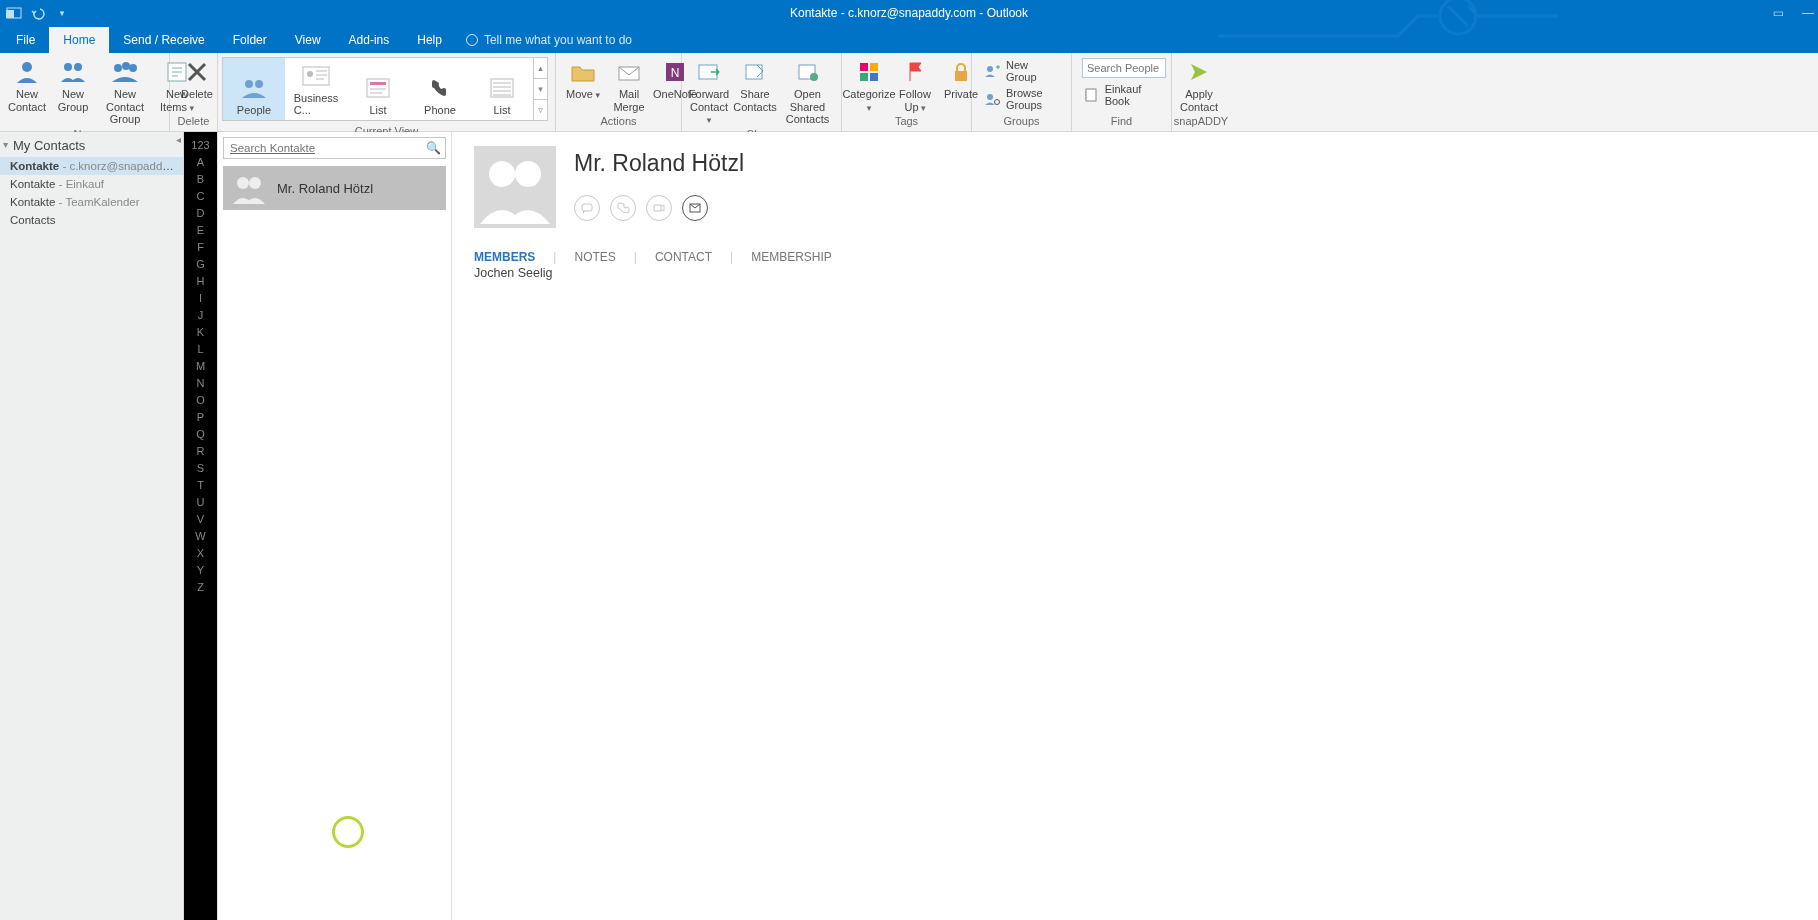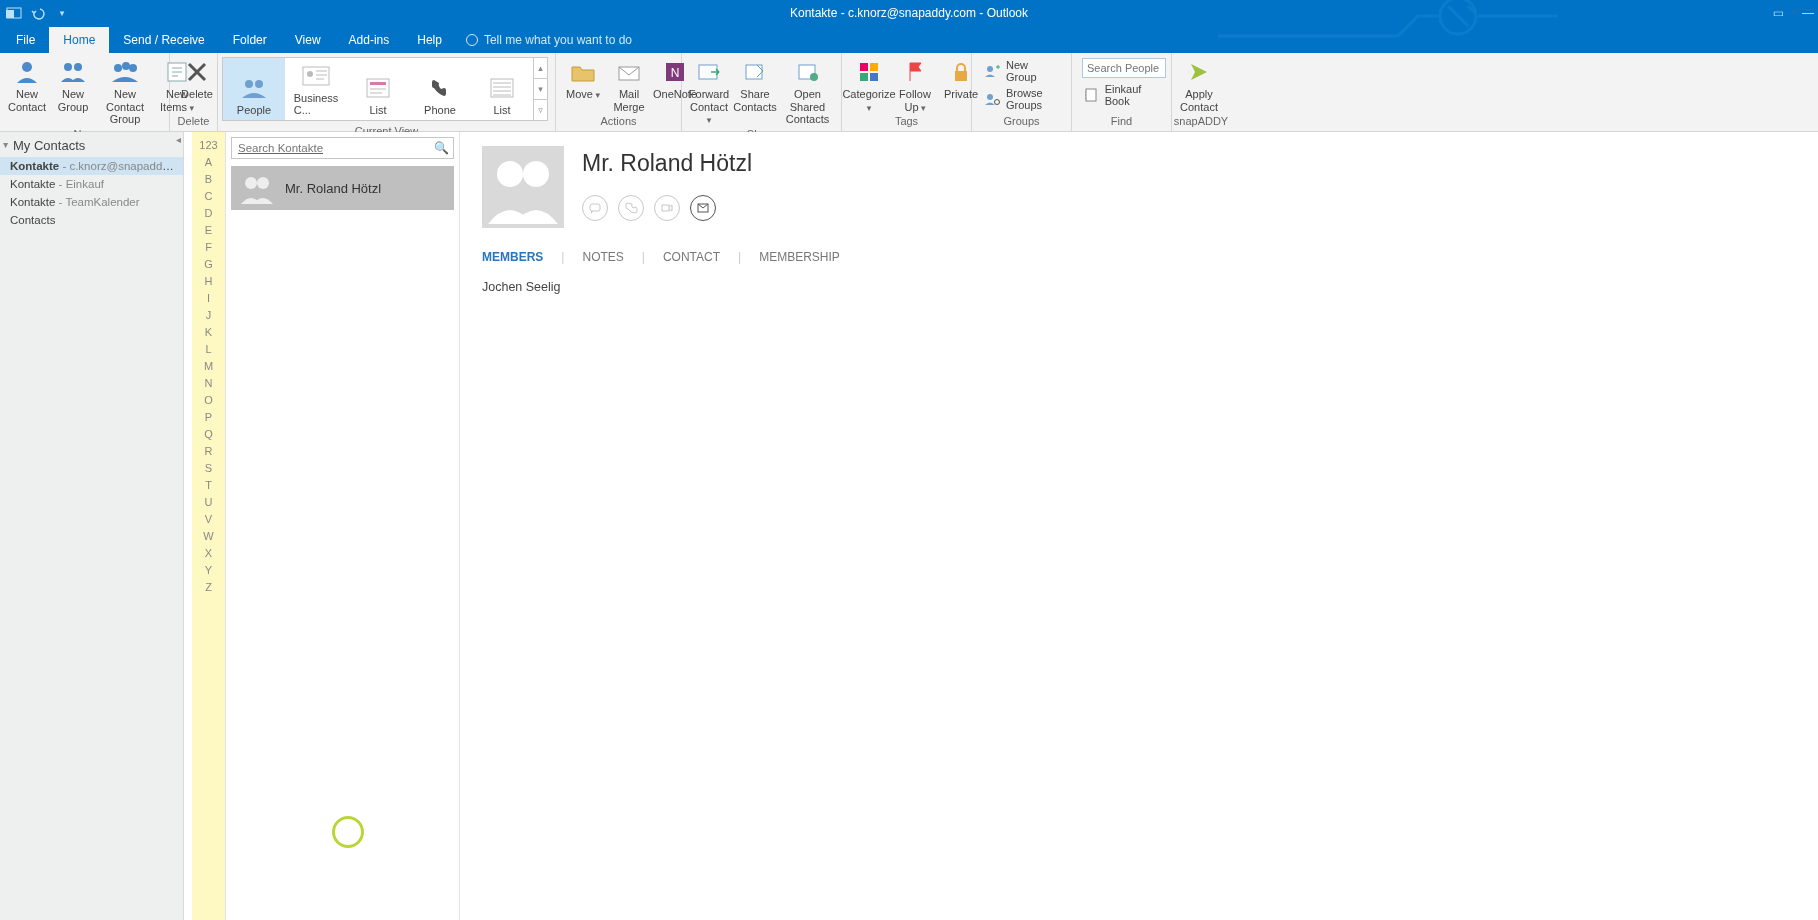--- a/index.html
+++ b/index.html
@@ -55,21 +55,21 @@
 
 .navpane { width:184px; background:#eef0f0; border-right:1px solid #d9d9d9; position:relative; }
 .nav-collapse { position:absolute; top:2px; right:2px; font-size:10px; color:#888; cursor:pointer; }
 .nav-hdr { padding:6px 6px 4px 4px; font-size:13px; color:#444; display:flex; align-items:center; gap:4px; }
 .nav-hdr::before { content:"\25B8"; font-size:10px; color:#888; transform:rotate(90deg); display:inline-block; }
 .nav-item { padding:3px 6px 3px 10px; font-size:11.5px; color:#444; cursor:pointer; white-space:nowrap; overflow:hidden; text-overflow:ellipsis; }
 .nav-item.active { background:#cfe3f2; }
 .nav-item .sec { color:#888; }
 
 
-.azcol { width:34px; background:#fef9c3; border-right:1px solid #e2e2e2; text-align:center; padding-top:4px;margin-left:8px; }
+.azcol { width:34px; background:#000000; border-right:1px solid #e2e2e2; text-align:center; padding-top:4px; }
 .azcol div { font-size:11px; color:#888; padding:2.5px 0; cursor:pointer; }
 
 
 .listcol { width:234px; background:#fff; border-right:1px solid #e2e2e2; }
 .search-row { padding:5px 5px; }
 .search-box { height:22px; border:1px solid #c6c6c6; display:flex; align-items:center; background:#fff; }
 .search-box input { flex:1; border:none; outline:none; font-size:11.5px; padding:0 6px; color:#666; background:transparent;text-decoration:underline; }
 .search-box .mag { width:22px; text-align:center; color:#888; font-size:12px; }
 .contact-card { margin:2px 5px; background:#bfbfbf; display:flex; align-items:center; height:44px; padding:0 8px; gap:10px; cursor:pointer; }
 .contact-card.sel { background:#bfbfbf; }
@@ -81,21 +81,21 @@
 .rp-header { display:flex; gap:18px; align-items:flex-start; }
 .avatar-lg { width:82px; height:82px; }
 .rp-title { font-size:23px; color:#333; font-weight:400; margin-top:4px; }
 .rp-icons { display:flex; gap:10px; margin-top:18px; }
 .circ { width:26px; height:26px; border:1.5px solid #c7c7c7; border-radius:50%; display:flex; align-items:center; justify-content:center; color:#c7c7c7; cursor:pointer; }
 .circ.active { border-color:#555; color:#555; }
 .rp-tabs { margin-top:22px; display:flex; gap:18px; font-size:12px; }
 .rp-tab { color:#777; cursor:pointer; padding-bottom:2px; }
 .rp-tab.active { color:#2a75bb; font-weight:600; }
 .rp-sep { color:#ccc; }
-.rp-members { margin-top:14px; display:flex; flex-direction:column; gap:6px; font-size:12.5px; color:#444; }
+.rp-members { display:flex; flex-direction:column; gap:6px; font-size:12.5px; color:#444; }
 
 
 .cursor-ring { position:absolute; width:32px; height:32px; border:3px solid #bcd43a; border-radius:50%; left:332px; top:816px; pointer-events:none; }
 
 svg { display:block; }
 </style>
 </head>
 <body>
 
 <div class="titlebar">

